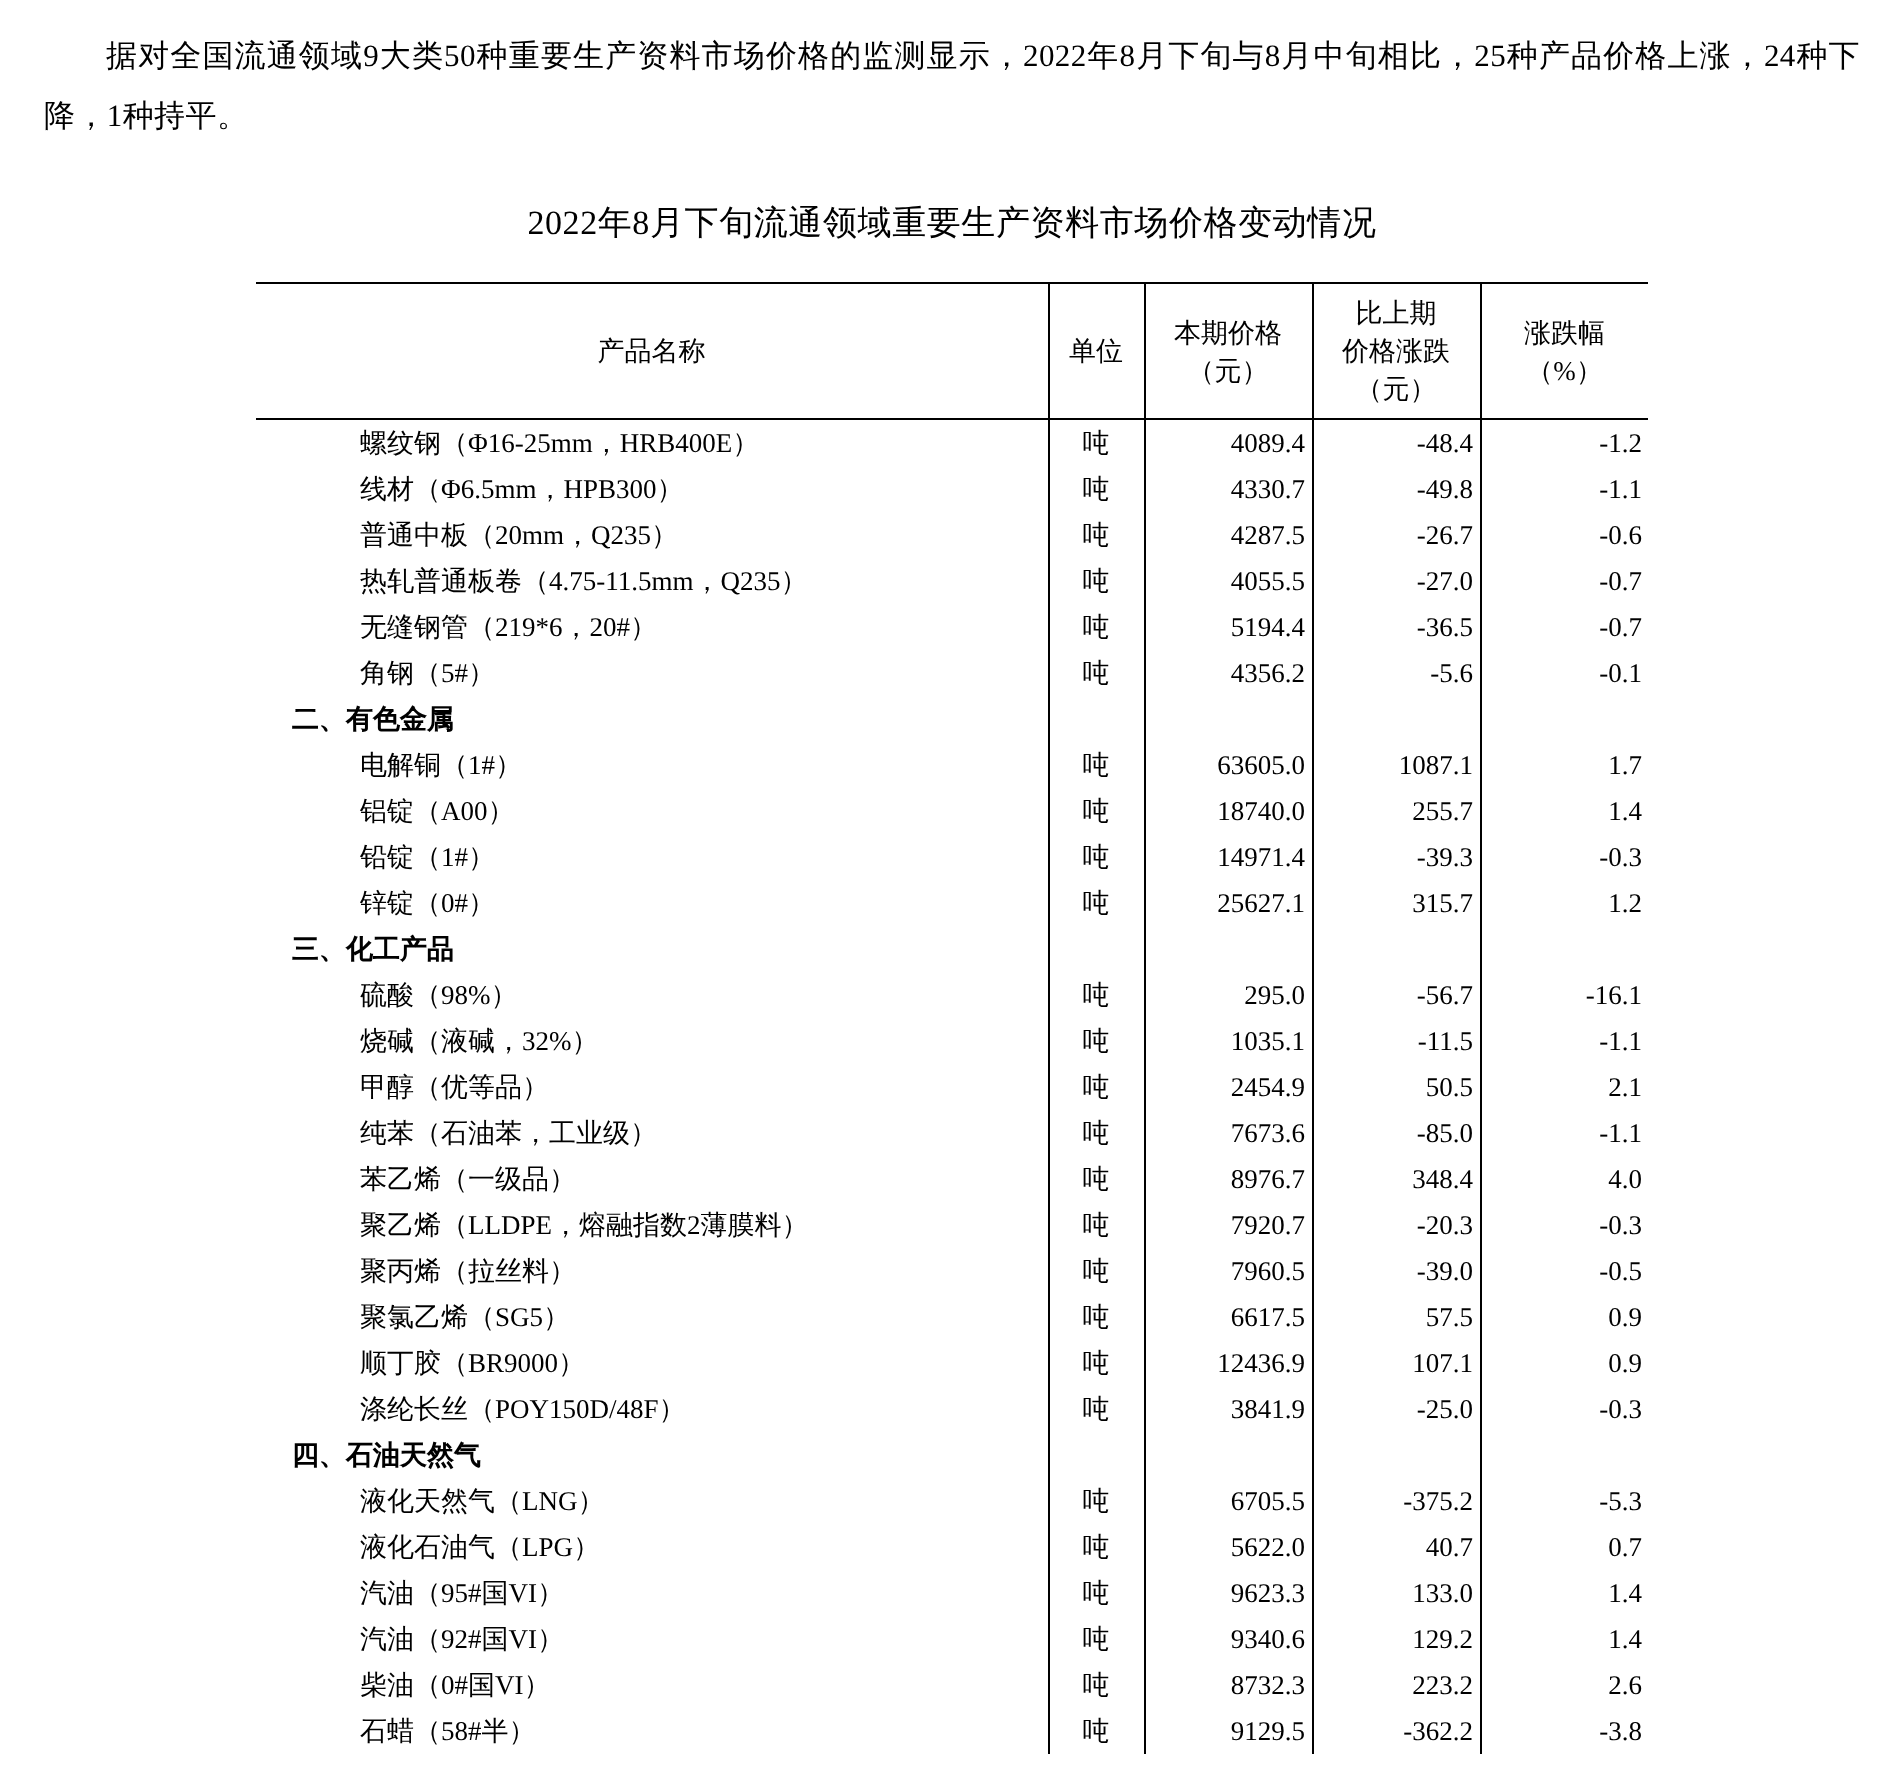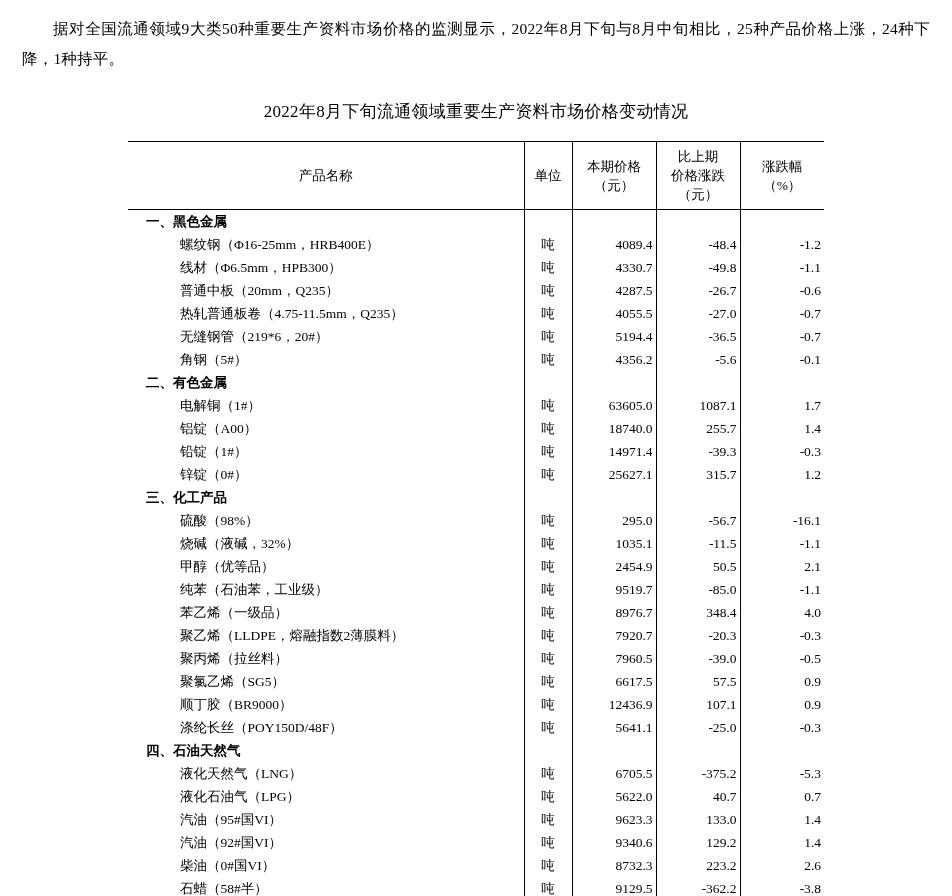--- a/index.html
+++ b/index.html
@@ -117,27 +117,20 @@
             <div>比上期</div>
             <div>价格涨跌（元）</div>
           </th>
           <th>
             <div>涨跌幅</div>
             <div>（%）</div>
           </th>
         </tr>
       </thead>
       <tbody id="table-body">
-          <tr class="group">
-            <td class="name">一、黑色金属</td>
-            <td class="unit"></td>
-            <td class="num"></td>
-            <td class="num"></td>
-            <td class="pct"></td>
-          </tr>
           <tr class="item">
             <td class="name">螺纹钢（Φ16-25mm，HRB400E）</td>
             <td class="unit">吨</td>
             <td class="num">4089.4</td>
             <td class="num">-48.4</td>
             <td class="pct">-1.2</td>
           </tr>
           <tr class="item">
             <td class="name">线材（Φ6.5mm，HPB300）</td>
             <td class="unit">吨</td>
@@ -232,21 +225,21 @@
           <tr class="item">
             <td class="name">甲醇（优等品）</td>
             <td class="unit">吨</td>
             <td class="num">2454.9</td>
             <td class="num">50.5</td>
             <td class="pct">2.1</td>
           </tr>
           <tr class="item">
             <td class="name">纯苯（石油苯，工业级）</td>
             <td class="unit">吨</td>
-            <td class="num">9519.7</td>
+            <td class="num">7673.6</td>
             <td class="num">-85.0</td>
             <td class="pct">-1.1</td>
           </tr>
           <tr class="item">
             <td class="name">苯乙烯（一级品）</td>
             <td class="unit">吨</td>
             <td class="num">8976.7</td>
             <td class="num">348.4</td>
             <td class="pct">4.0</td>
           </tr>
@@ -274,21 +267,21 @@
           <tr class="item">
             <td class="name">顺丁胶（BR9000）</td>
             <td class="unit">吨</td>
             <td class="num">12436.9</td>
             <td class="num">107.1</td>
             <td class="pct">0.9</td>
           </tr>
           <tr class="item">
             <td class="name">涤纶长丝（POY150D/48F）</td>
             <td class="unit">吨</td>
-            <td class="num">5641.1</td>
+            <td class="num">3841.9</td>
             <td class="num">-25.0</td>
             <td class="pct">-0.3</td>
           </tr>
           <tr class="group">
             <td class="name">四、石油天然气</td>
             <td class="unit"></td>
             <td class="num"></td>
             <td class="num"></td>
             <td class="pct"></td>
           </tr>

